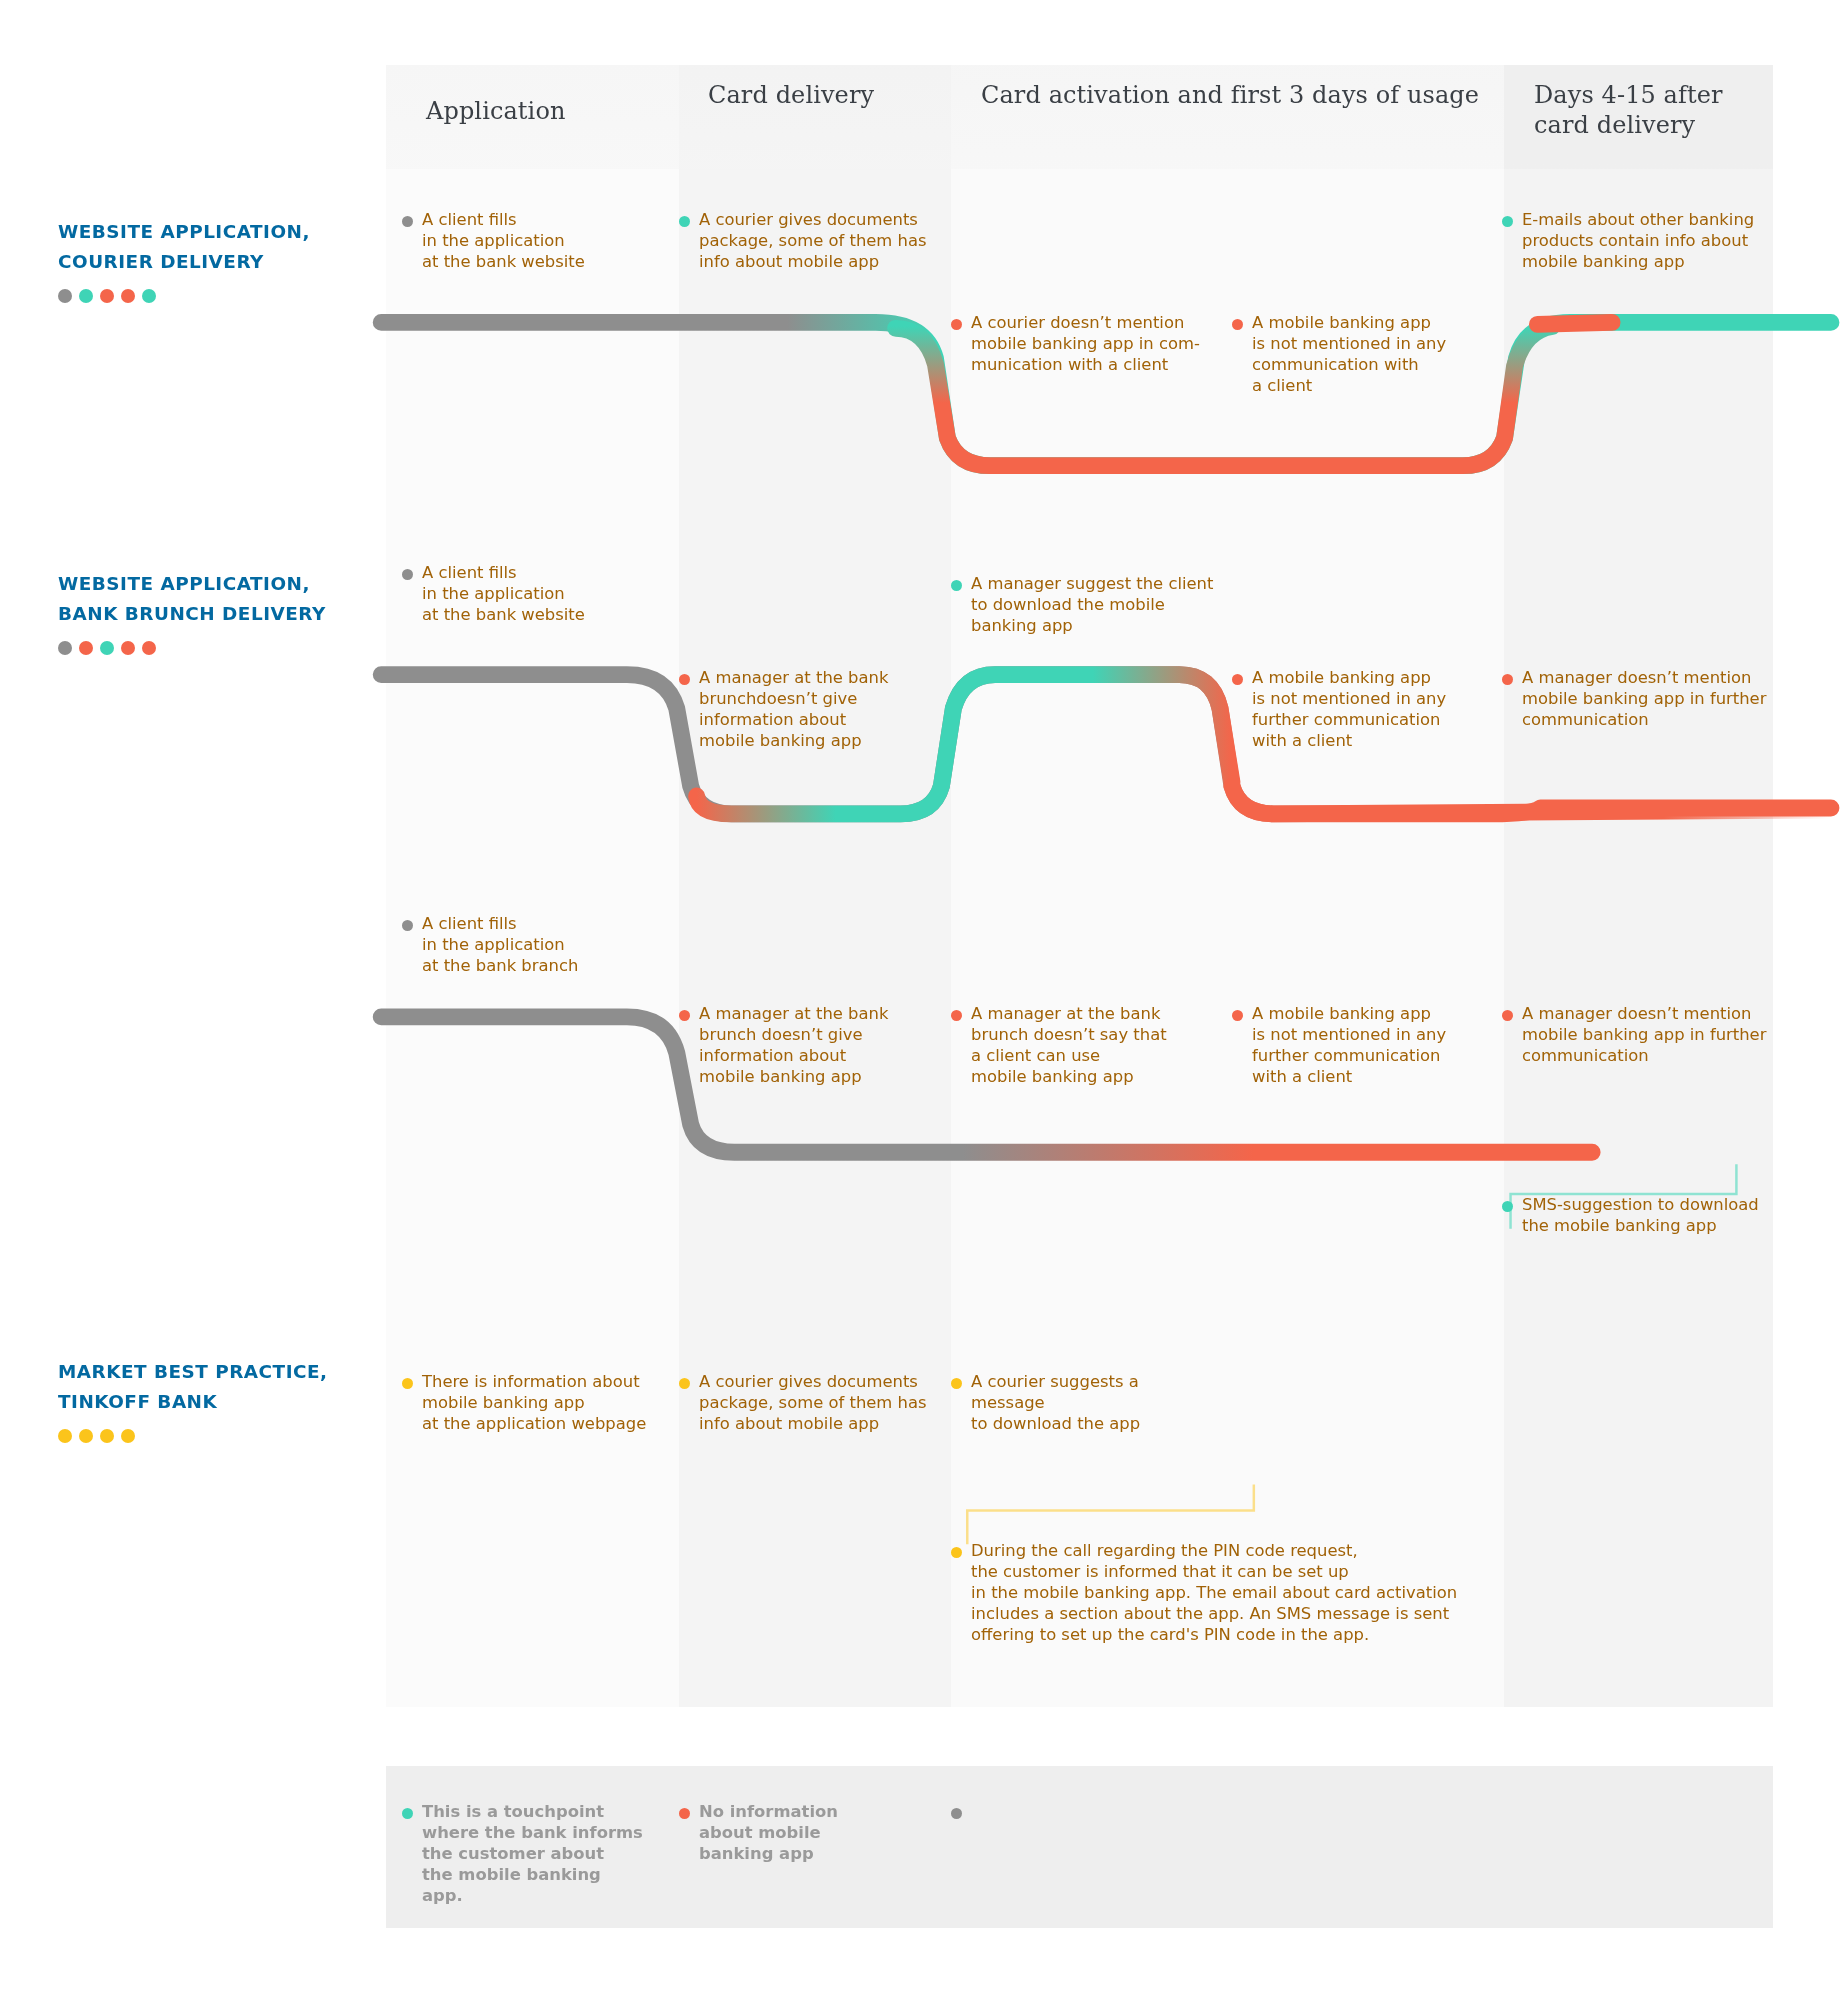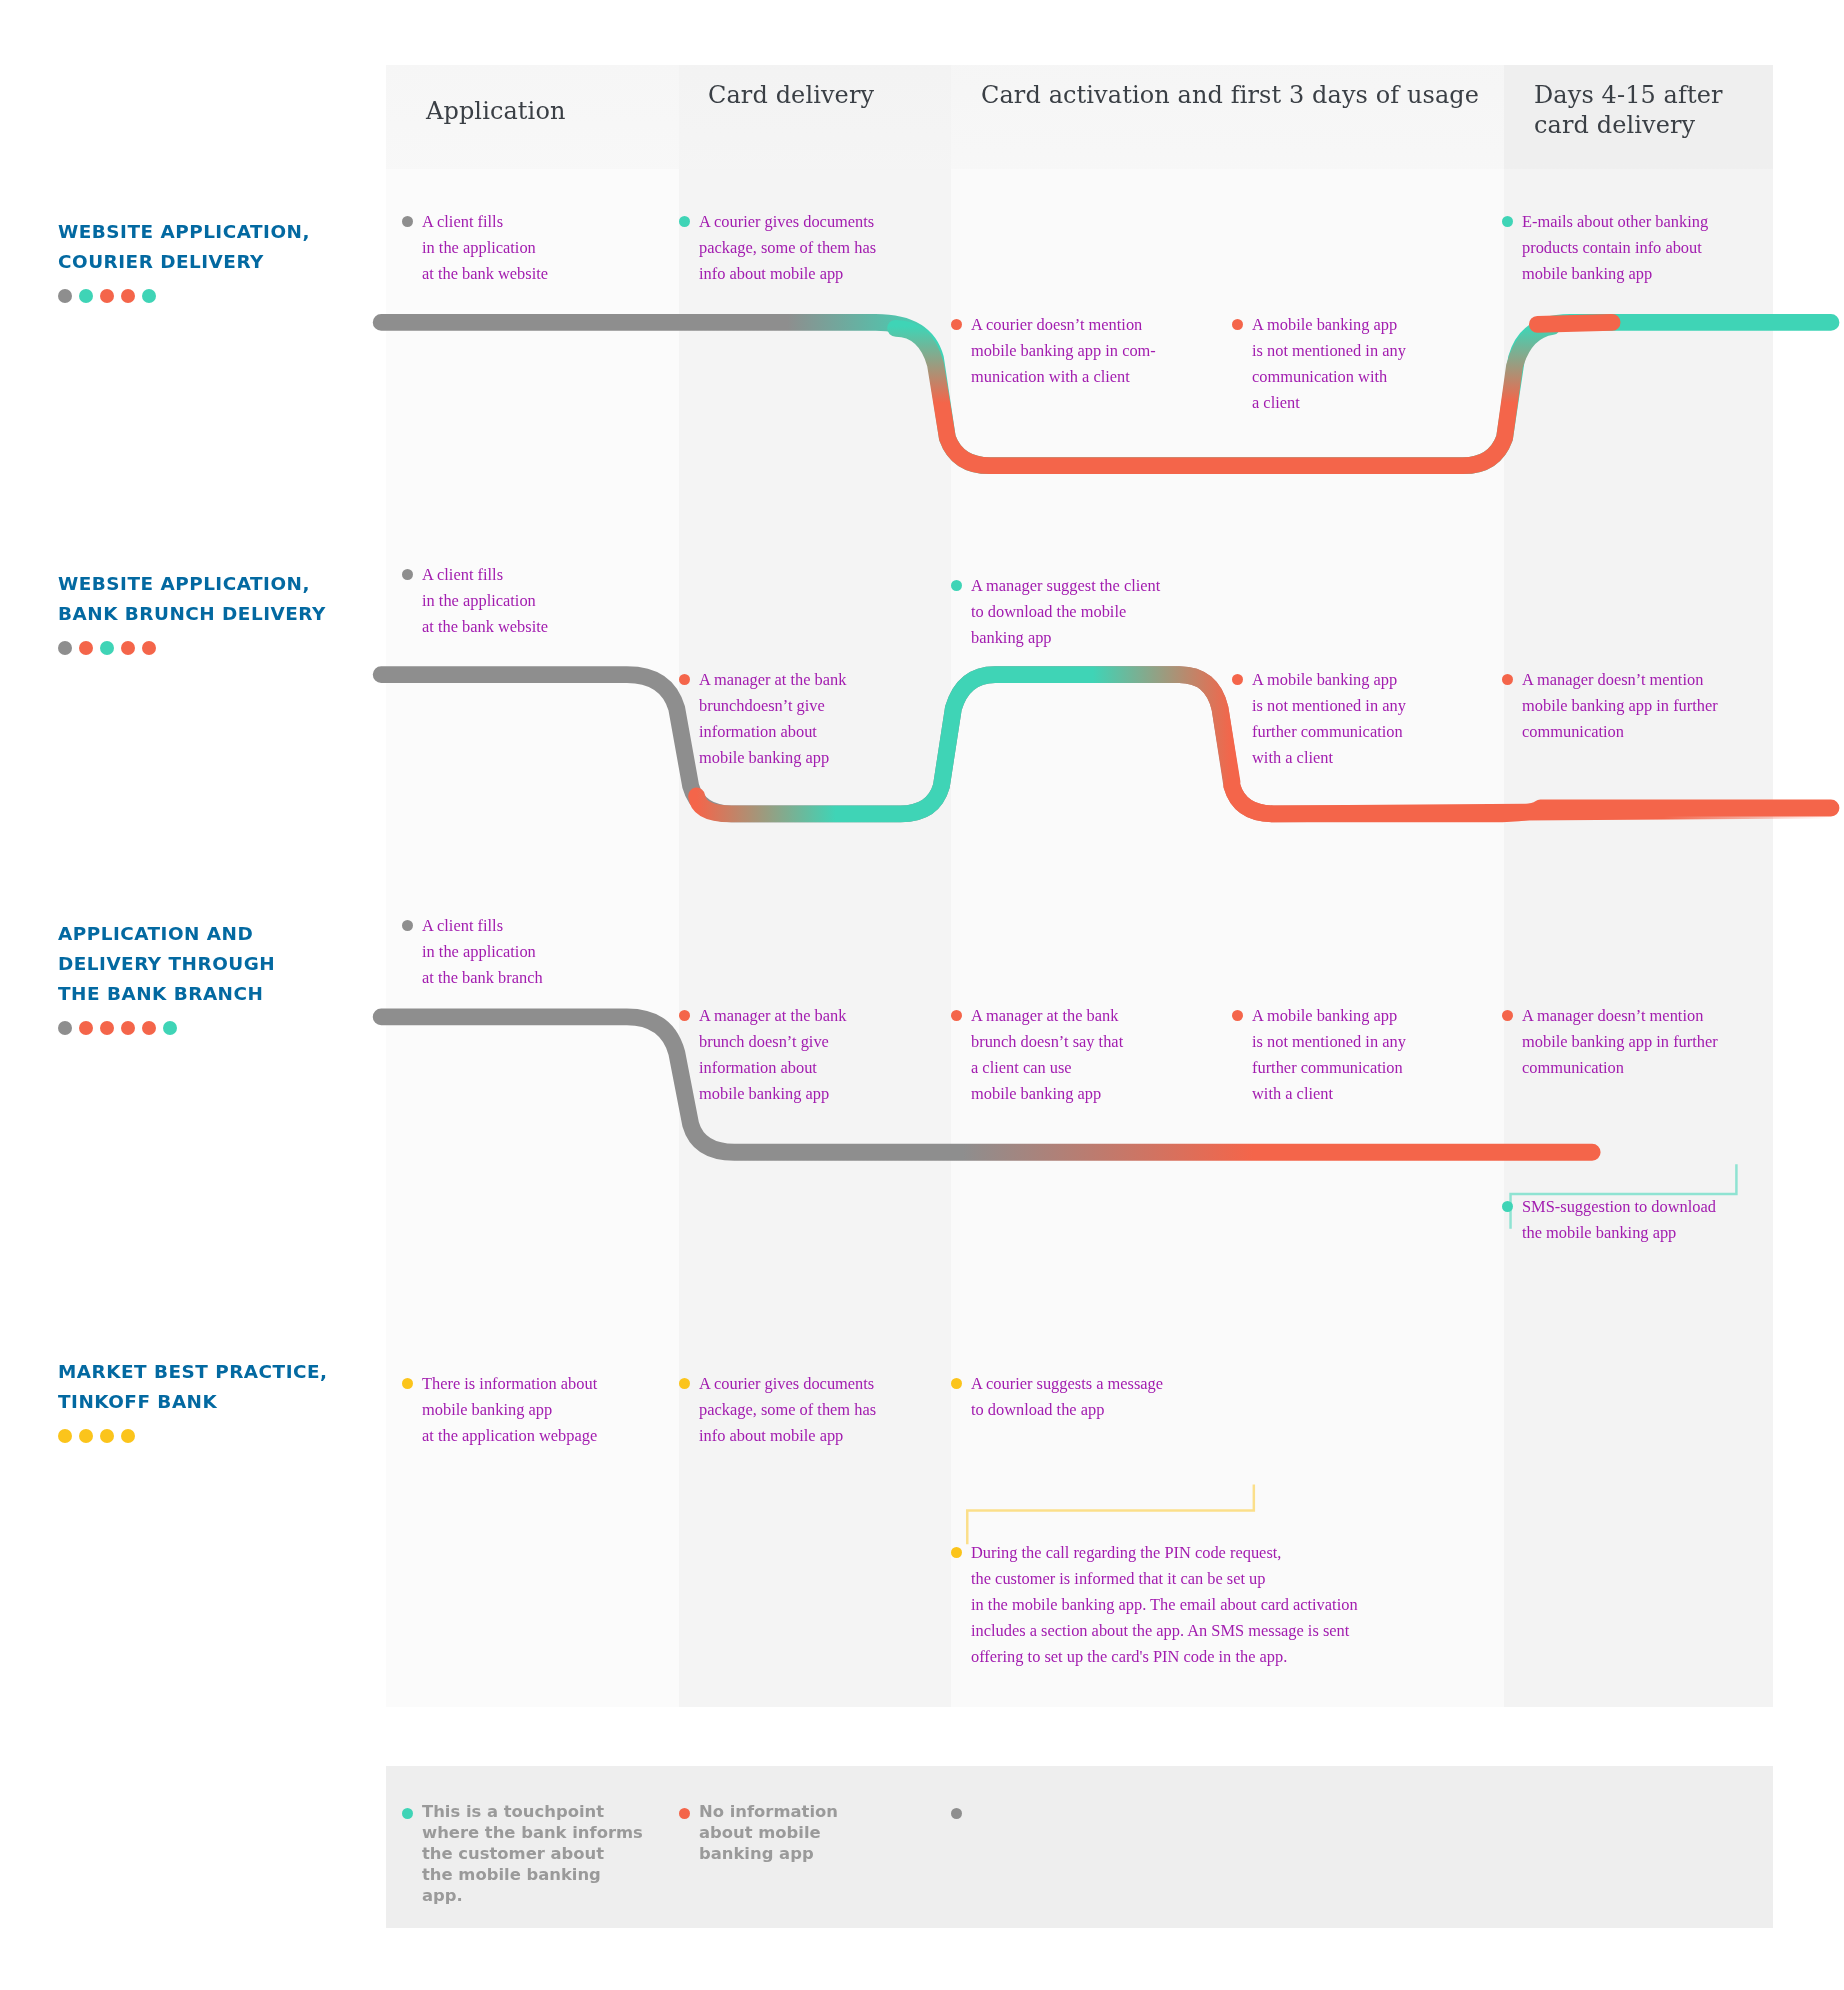--- a/index.html
+++ b/index.html
@@ -35,21 +35,21 @@
 
   
   .rowlab{position:absolute;left:58px;width:308px;color:#0369a1;
      font-weight:bold;font-size:18.4px;line-height:30px;letter-spacing:0.5px;}
   .rowlab .dots{margin-top:12px;display:flex;gap:7px;}
   .rowlab .dots i{width:14px;height:14px;border-radius:50%;display:block;}
 
   
   .item{position:absolute;display:flex;align-items:flex-start;gap:9px;}
   .item .bull{width:11px;height:11px;border-radius:50%;flex:0 0 11px;margin-top:7px;}
-  .item .txt{color:#a21caf;font-size:16.4px;line-height:26px;white-space:pre-line;font-family:Liberation Serif, serif;}
+  .item .txt{color:#a16207;font-size:16.4px;line-height:21px;white-space:pre-line;}
 
   
   .legend{position:absolute;left:386px;top:1766px;width:1387px;height:162px;background:#eeeeee;}
   .legitem{position:absolute;display:flex;align-items:flex-start;gap:9px;font-weight:bold;}
   .legitem .bull{width:11px;height:11px;border-radius:50%;flex:0 0 11px;margin-top:7px;}
   .legitem .txt{color:#9a9a9a;font-size:16.4px;line-height:21px;white-space:pre-line;}
 
   svg.flow{position:absolute;left:0;top:0;width:1845px;height:1990px;pointer-events:none;}
 </style>
 </head>
@@ -173,33 +173,20 @@
 BANK BRUNCH DELIVERY</div>
     <div class="dots">
       <i style="background:#8e8e8e"></i>
         <i style="background:#f4654a"></i>
         <i style="background:#3fd4b6"></i>
         <i style="background:#f4654a"></i>
         <i style="background:#f4654a"></i>
     </div>
   </div>
 
-  <div class="rowlab" style="top:919px">
-    <div style="white-space:pre-line">APPLICATION AND
-DELIVERY THROUGH
-THE BANK BRANCH</div>
-    <div class="dots">
-      <i style="background:#8e8e8e"></i>
-        <i style="background:#f4654a"></i>
-        <i style="background:#f4654a"></i>
-        <i style="background:#f4654a"></i>
-        <i style="background:#f4654a"></i>
-        <i style="background:#3fd4b6"></i>
-    </div>
-  </div>
 
   <div class="rowlab" style="top:1357px">
     <div style="white-space:pre-line">MARKET BEST PRACTICE,
 TINKOFF BANK</div>
     <div class="dots">
       <i style="background:#fbc41b"></i>
         <i style="background:#fbc41b"></i>
         <i style="background:#fbc41b"></i>
         <i style="background:#fbc41b"></i>
     </div>

